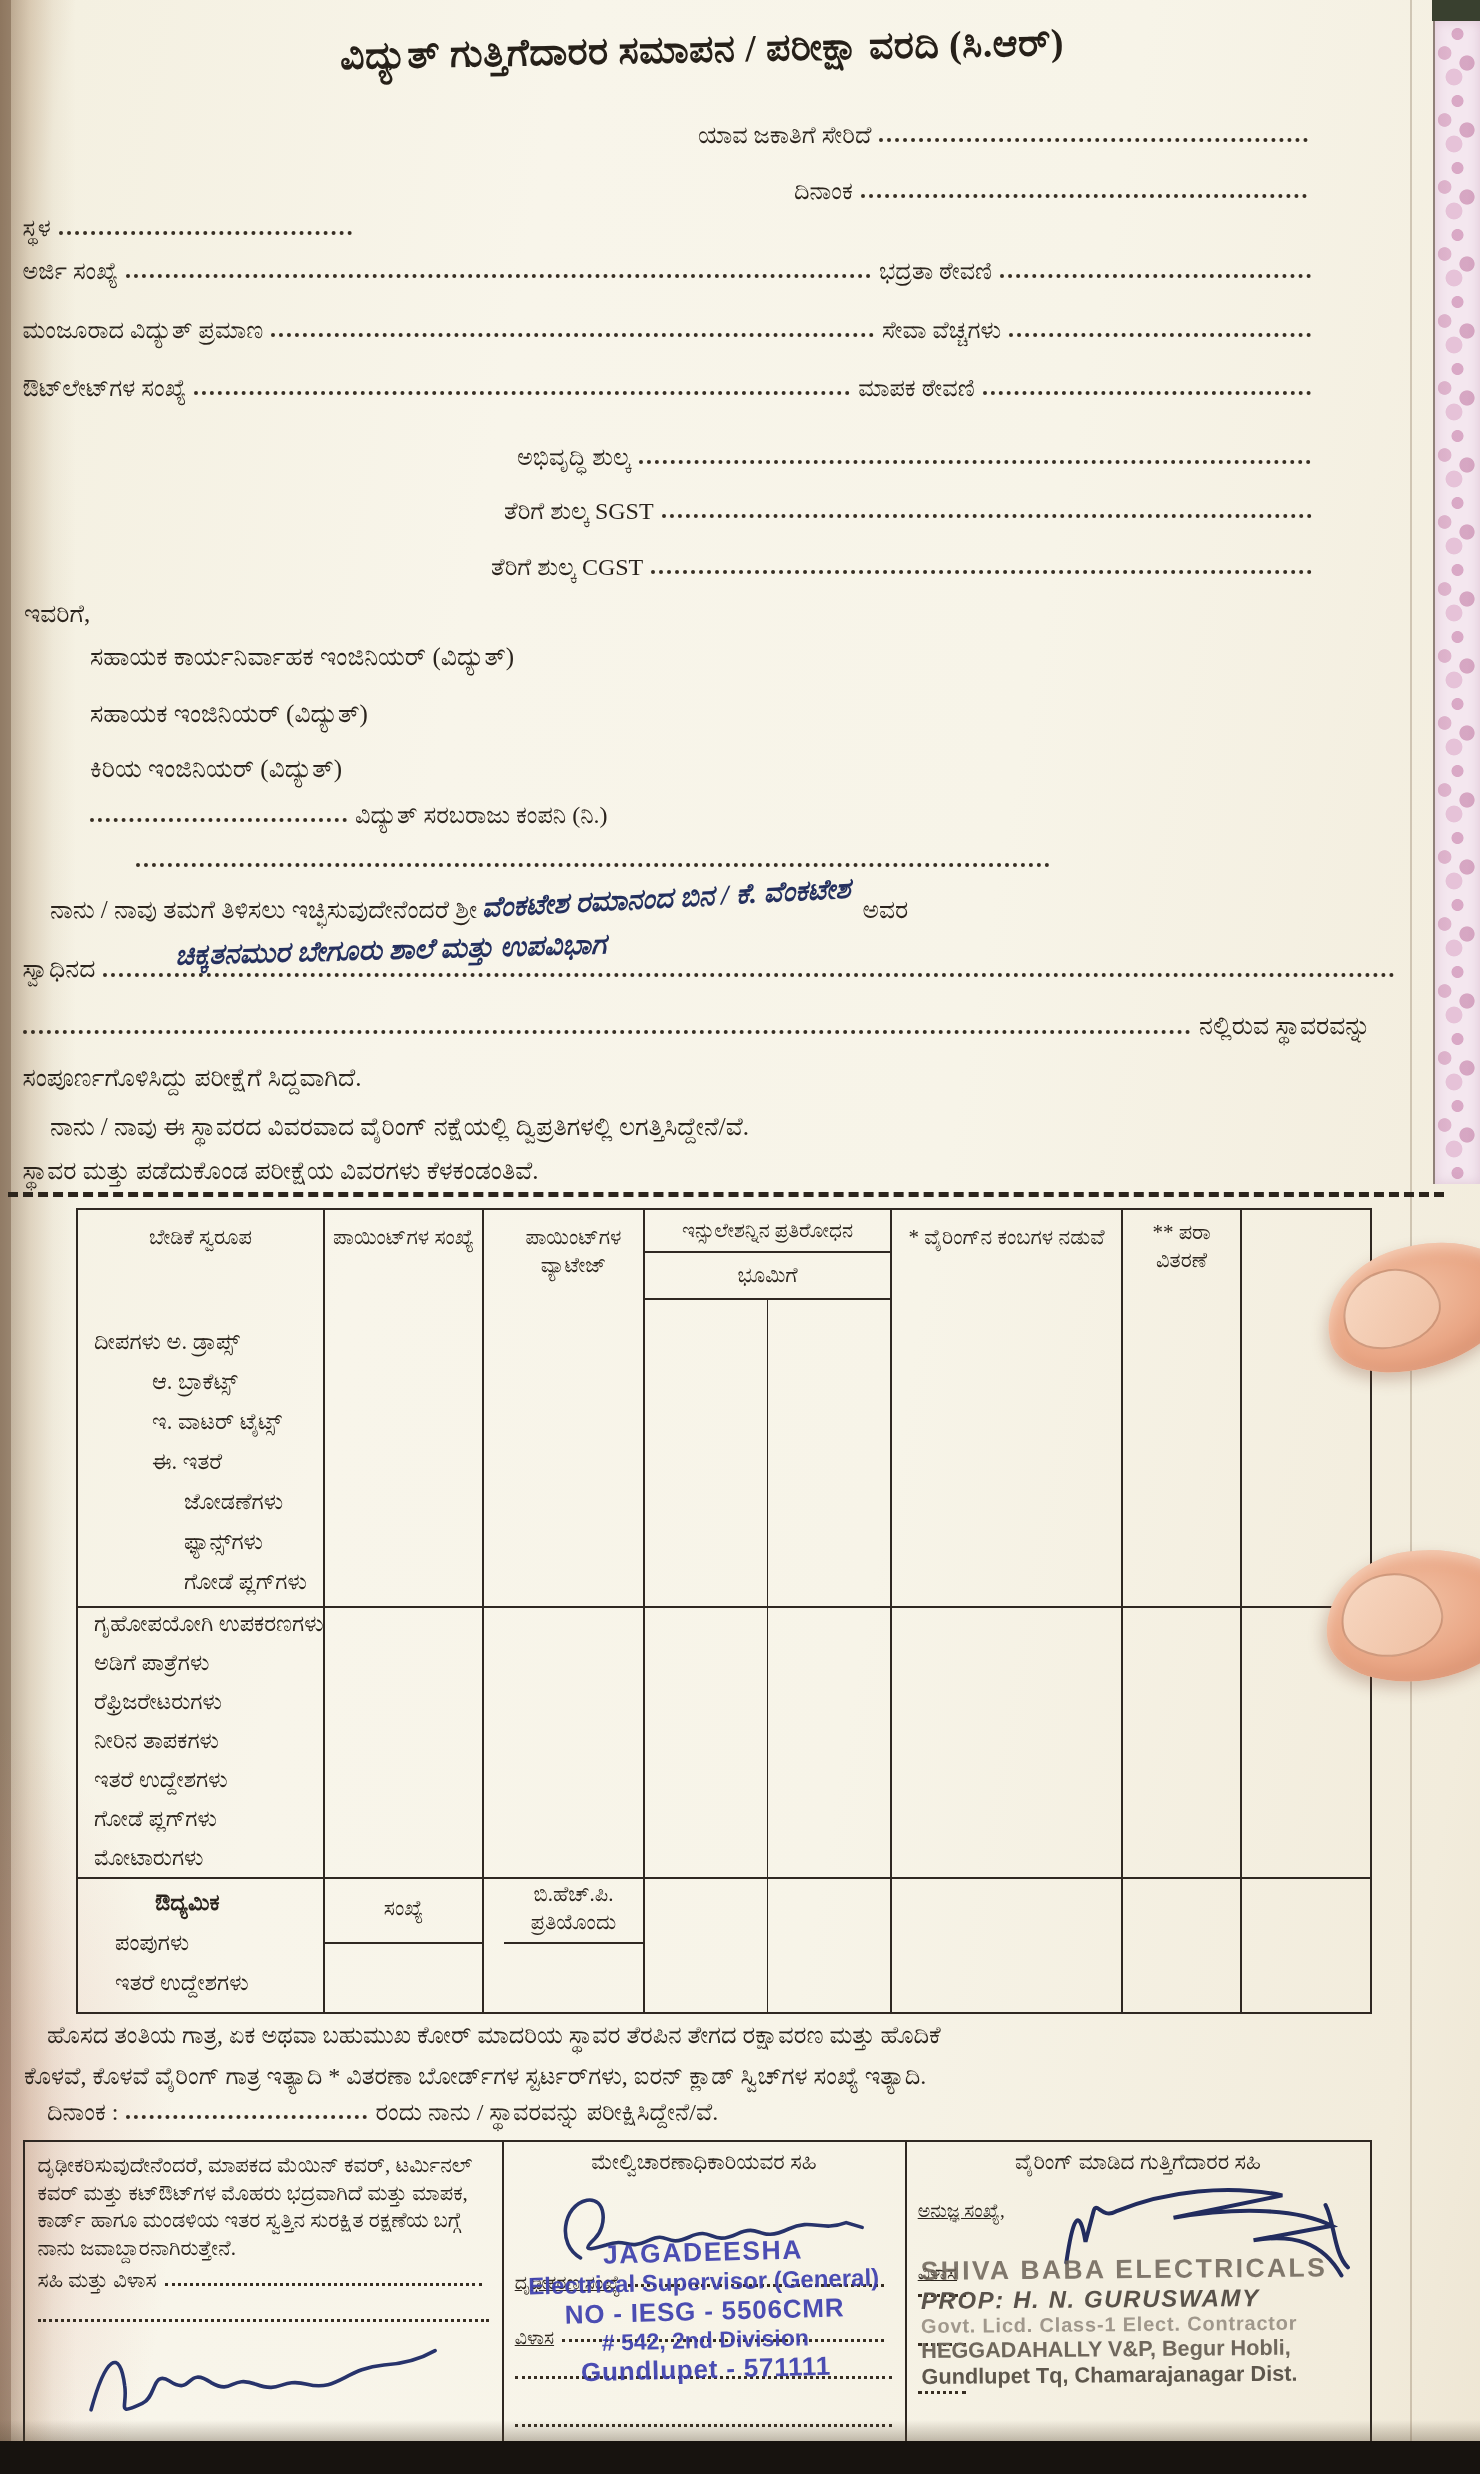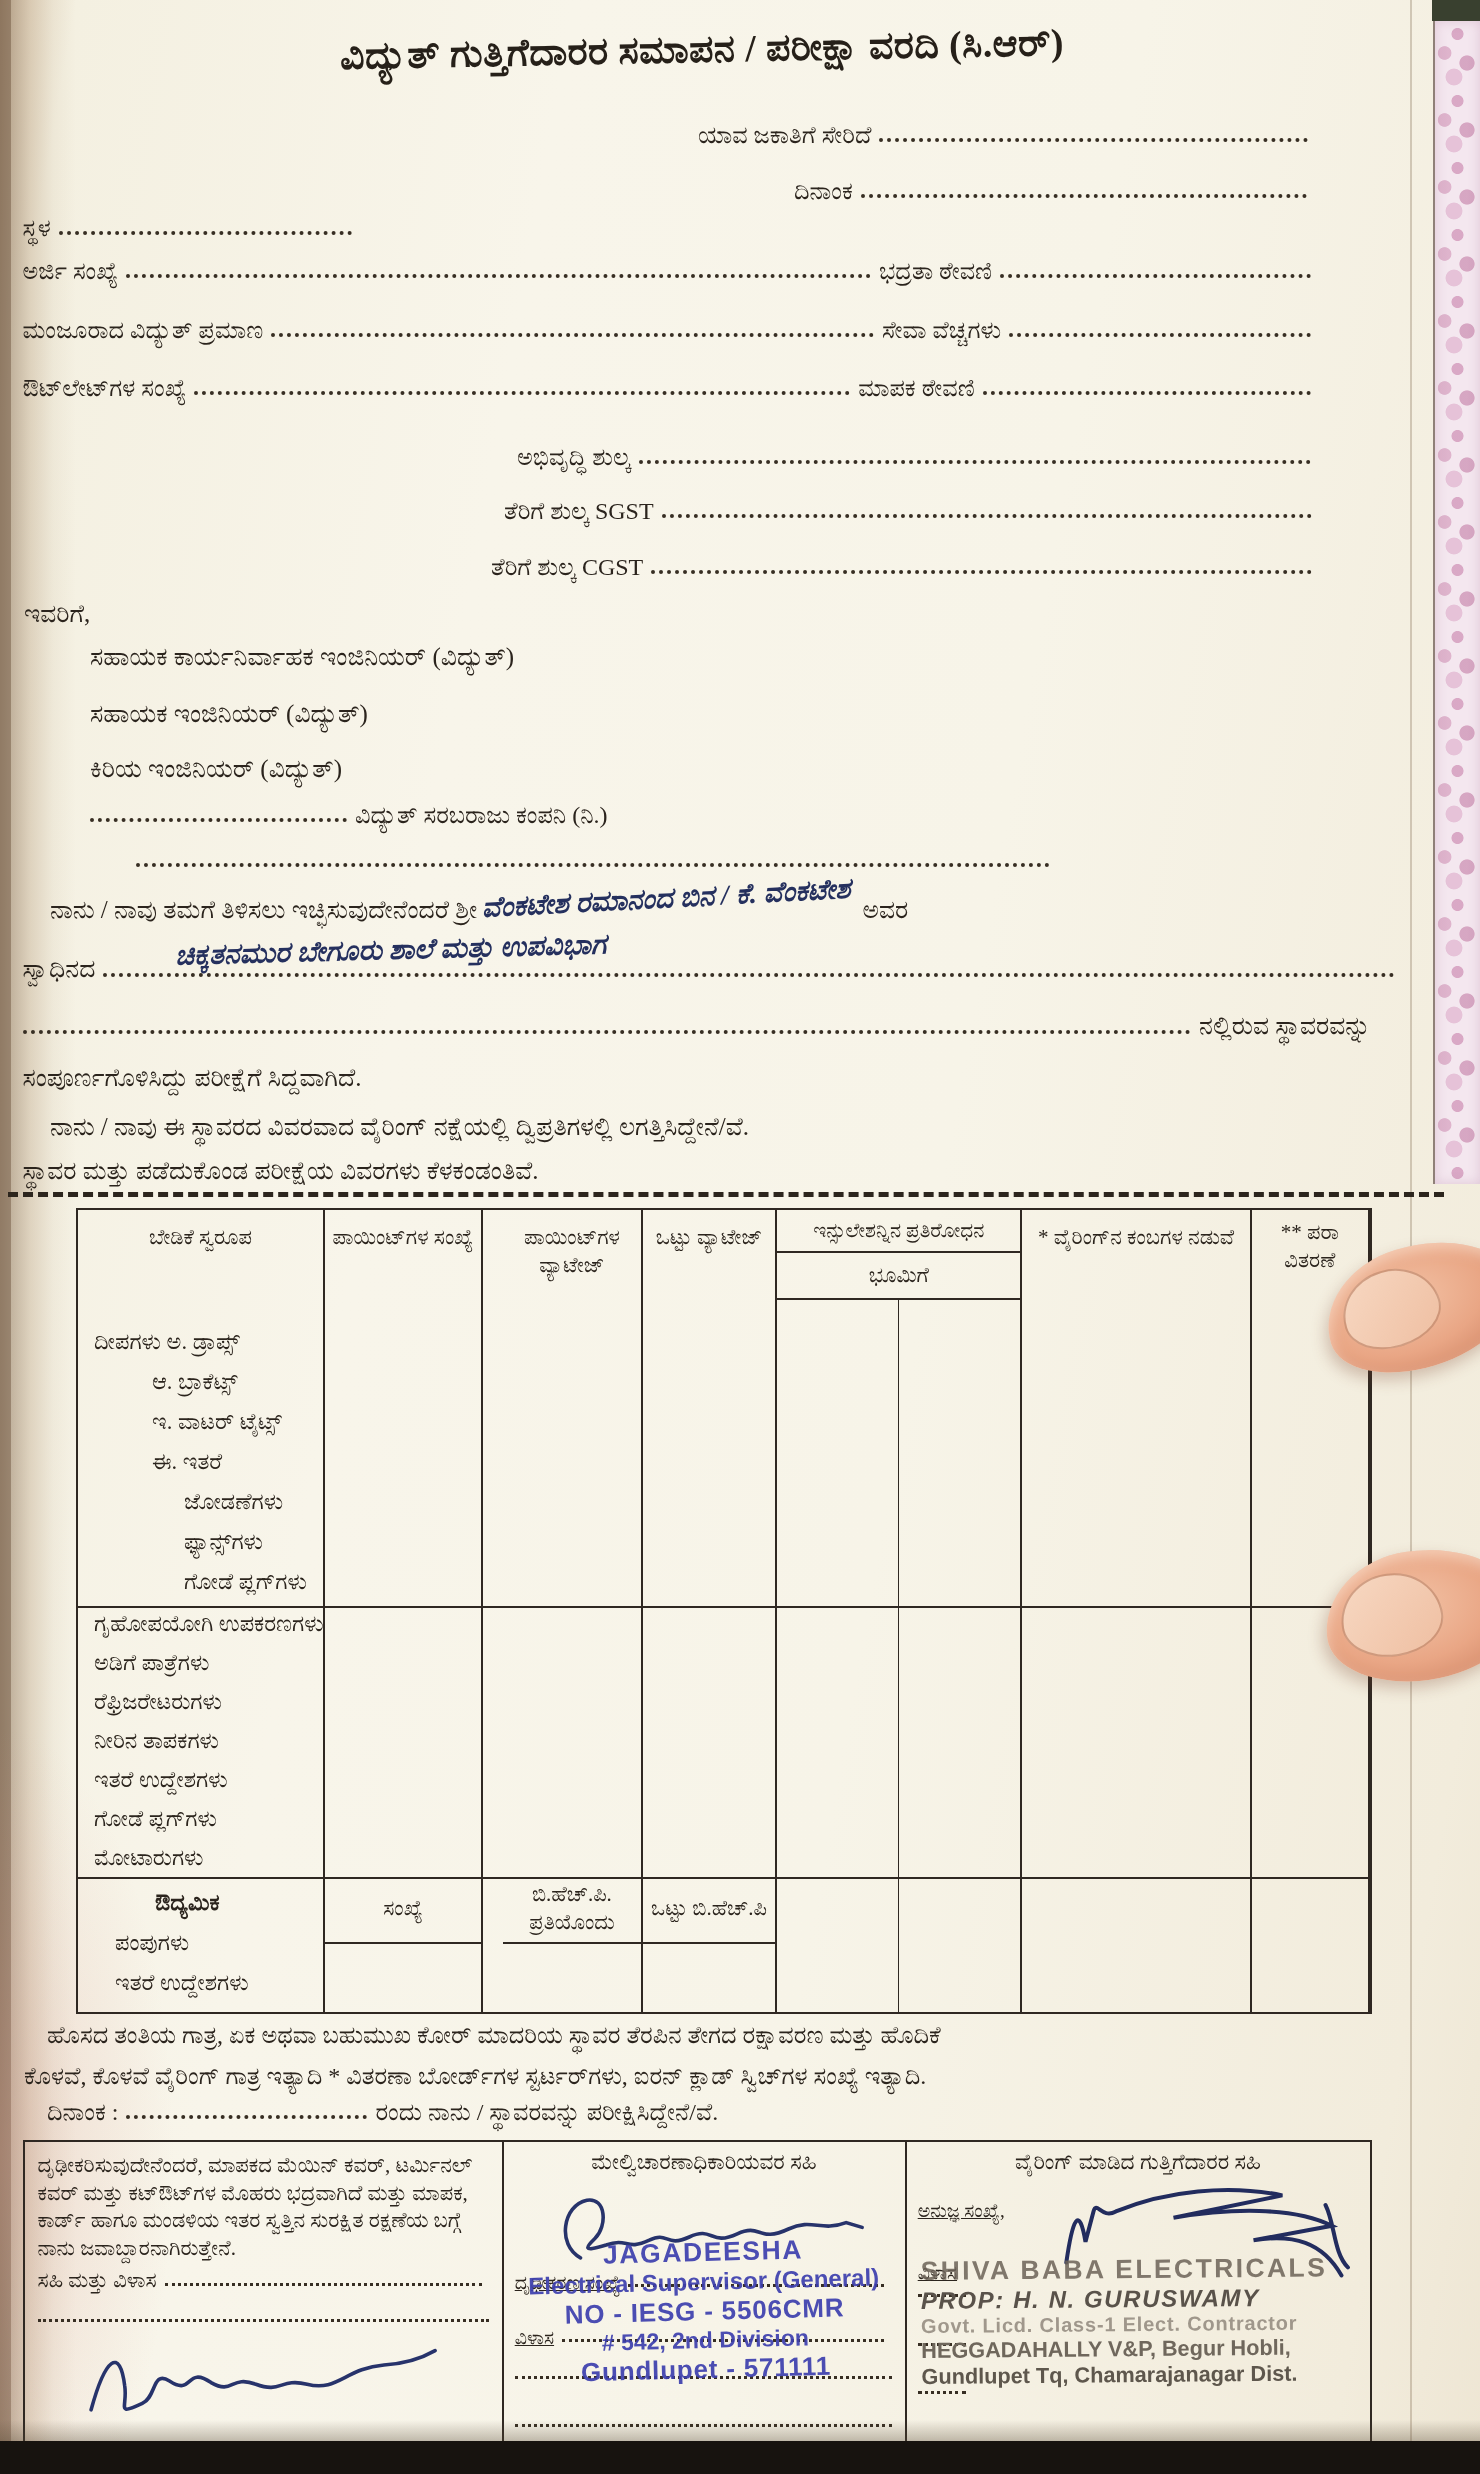--- a/index.html
+++ b/index.html
@@ -218,28 +218,20 @@
       </div>
     </div>
     <div class="col" style="width:141px;margin-left:20px;">
       <div class="th">ಪಾಯಿಂಟ್‌ಗಳ ವ್ಯಾಟೇಜ್</div>
       <div class="cell r1"></div>
       <div class="cell r2"></div>
       <div class="cell r3">
         <div class="sub">ಬಿ.ಹೆಚ್.ಪಿ. ಪ್ರತಿಯೊಂದು</div>
       </div>
     </div>
-    <div class="col" style="width:135px;">
-      <div class="th">ಒಟ್ಟು ವ್ಯಾಟೇಜ್</div>
-      <div class="cell r1"></div>
-      <div class="cell r2"></div>
-      <div class="cell r3">
-        <div class="sub">ಒಟ್ಟು ಬಿ.ಹೆಚ್.ಪಿ</div>
-      </div>
-    </div>
     <div class="col" style="width:247px;">
       <div class="th5a">ಇನ್ಸುಲೇಶನ್ನಿನ ಪ್ರತಿರೋಧನ</div>
       <div class="th5b">ಭೂಮಿಗೆ</div>
       <div class="c5body">
         <div class="half"></div>
         <div></div>
       </div>
     </div>
     <div class="col" style="width:231px;">
       <div class="th">* ವೈರಿಂಗ್‌ನ ಕಂಬಗಳ ನಡುವೆ</div>

